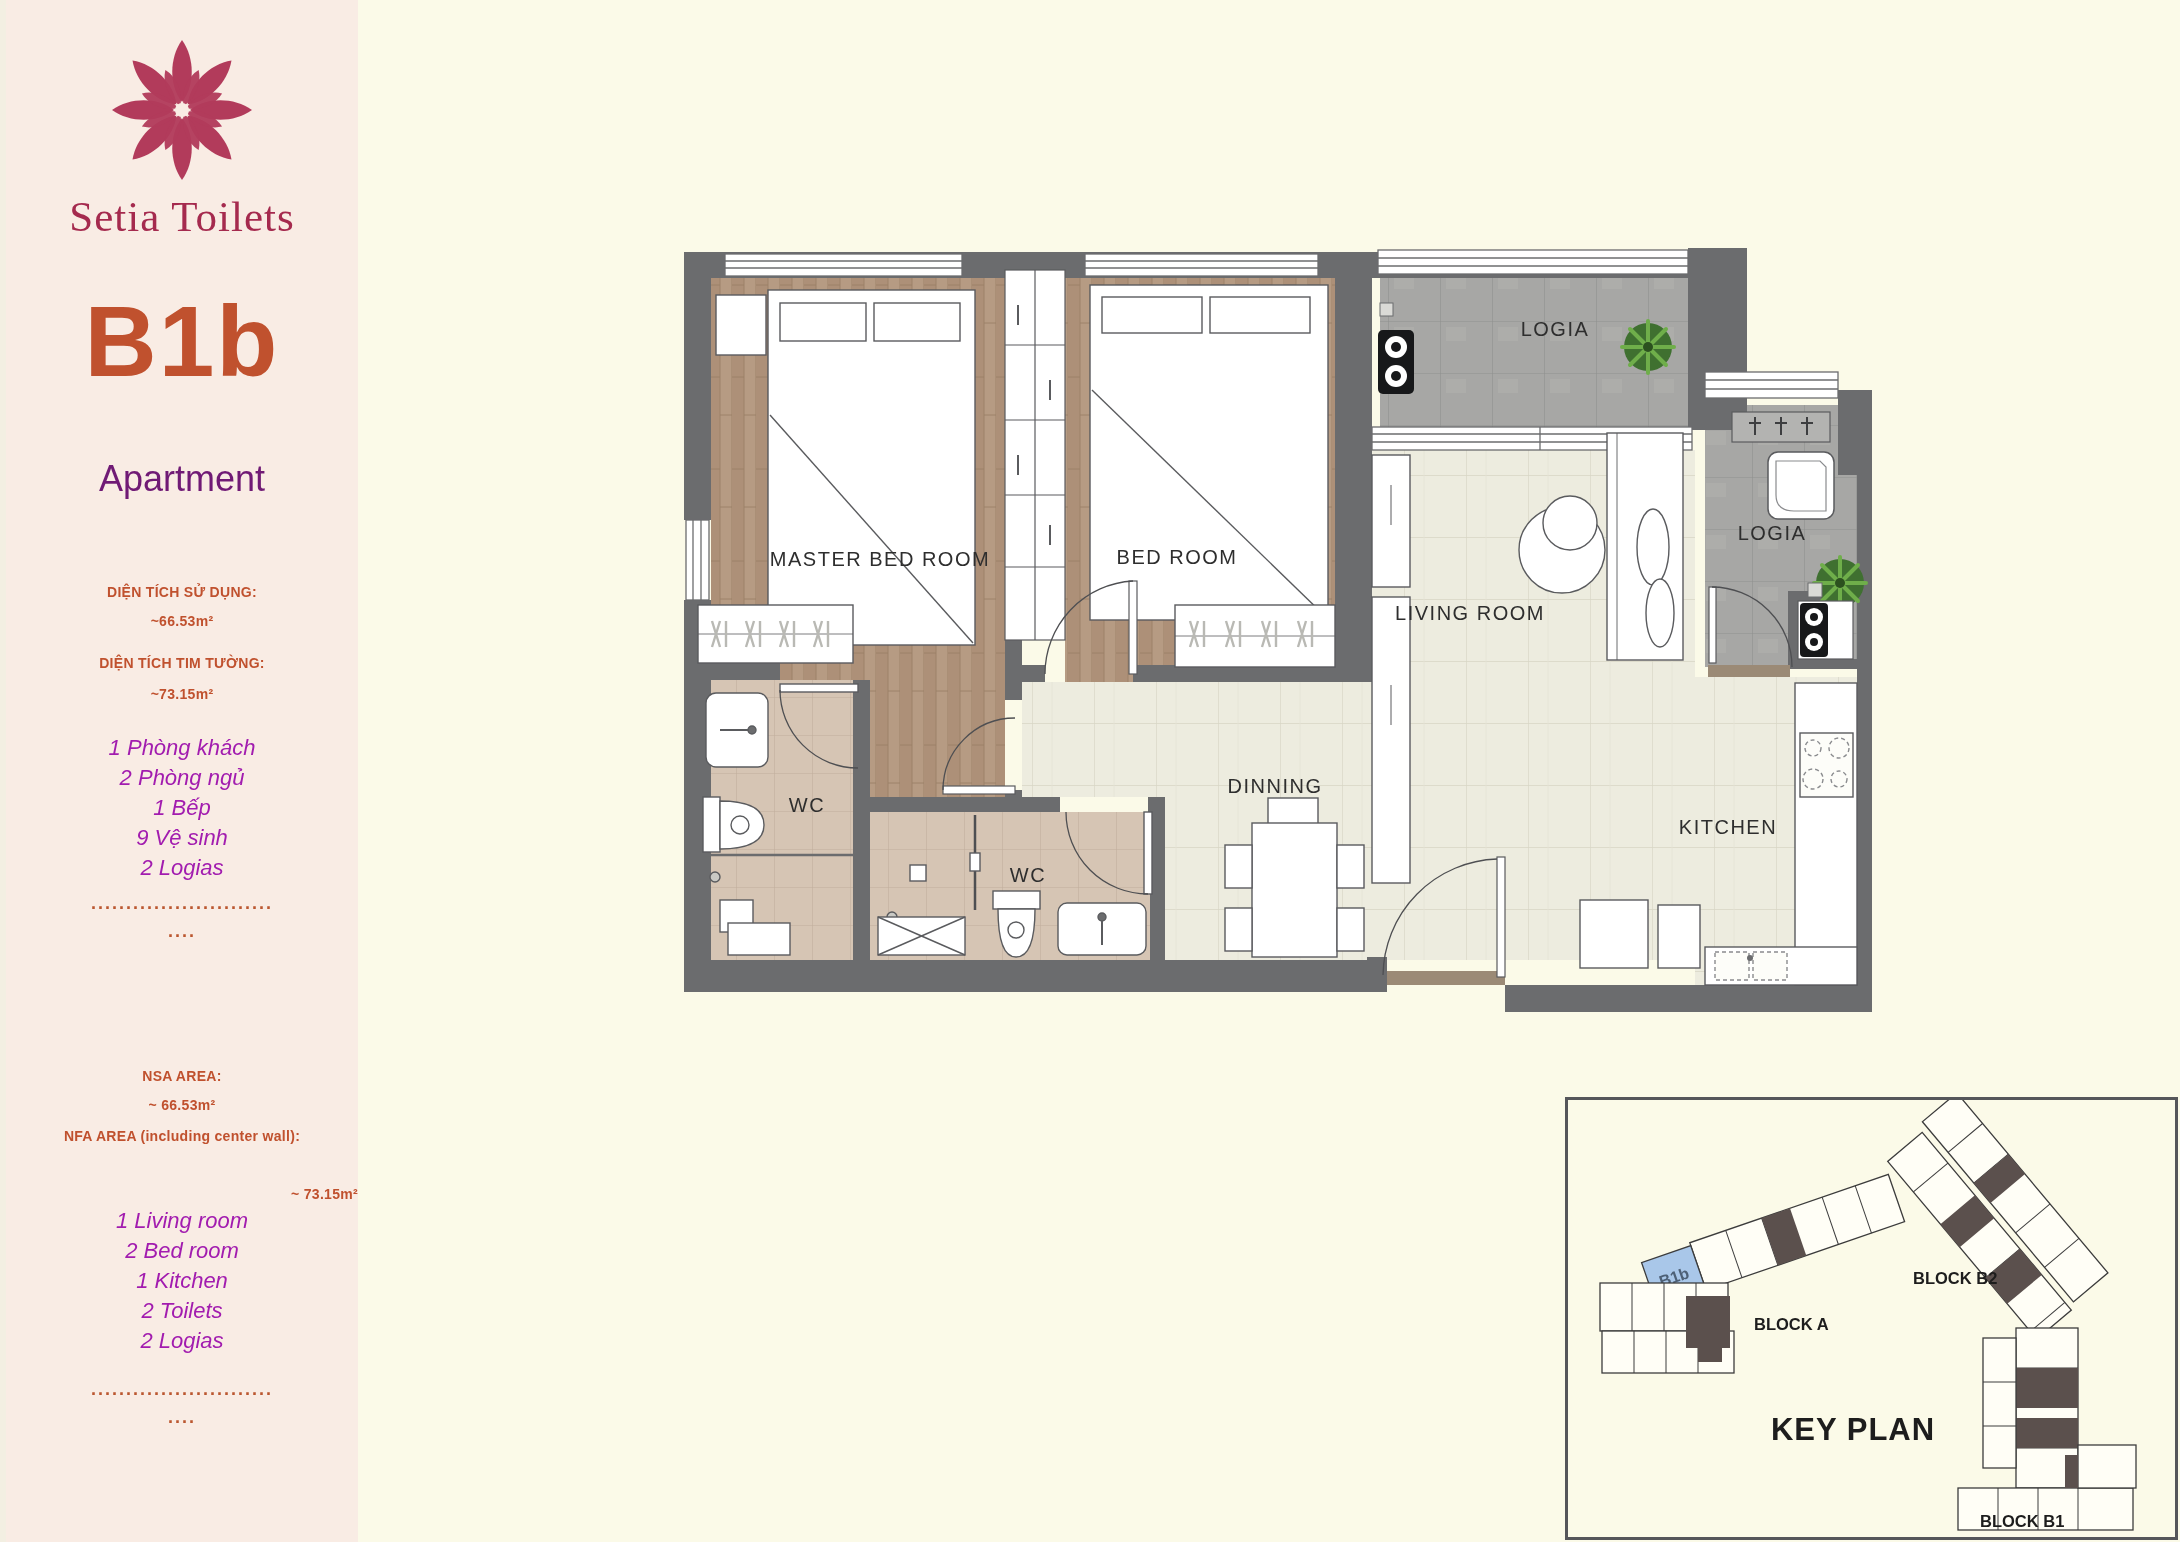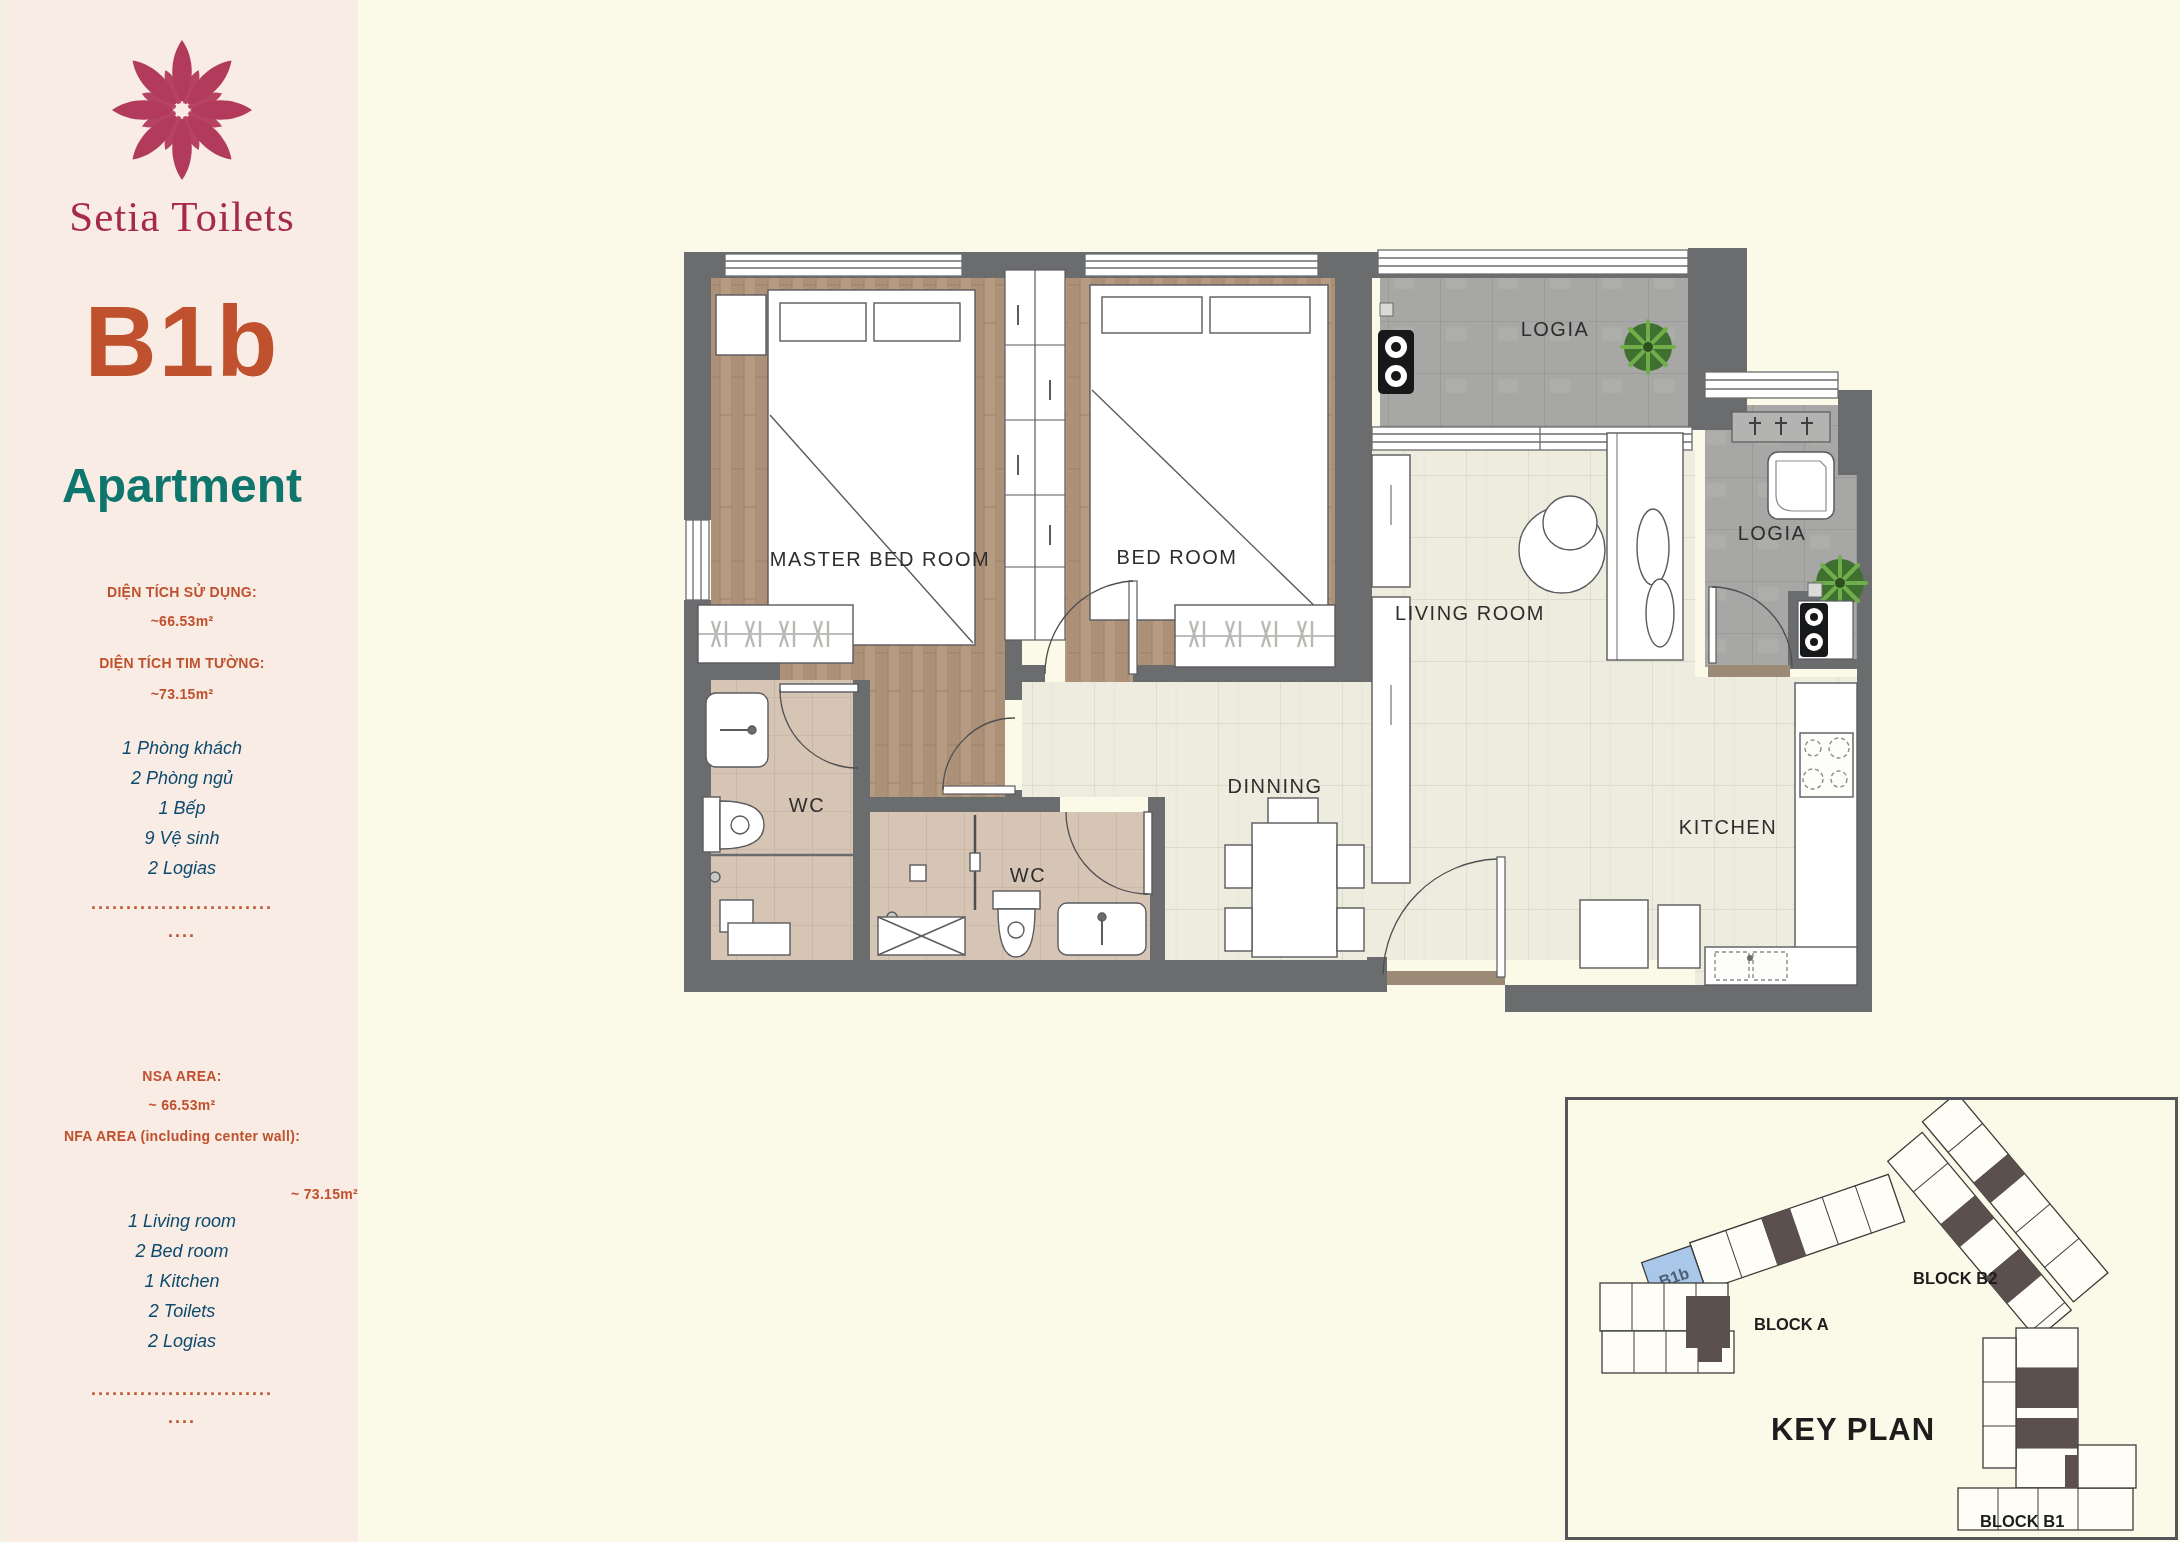--- a/index.html
+++ b/index.html
@@ -12,27 +12,27 @@
   }
   .page{position:absolute;inset:0;background:#fbfae8;}
   
   .sidebar{
     position:absolute;left:0;top:0;width:352px;height:1542px;
     background:#f9ece4;border-left:6px solid #f3efe2;
   }
   .sb{position:absolute;left:0;width:352px;text-align:center;}
   .brand-name{top:192px;font-family:"Liberation Serif",serif;font-size:43px;color:#a52a4e;letter-spacing:1px;}
   .unit-code{top:284px;font-size:100px;font-weight:bold;color:#c0512e;letter-spacing:2px;}
-  .unit-type{top:458px;font-size:48px;font-weight:bold;color:#0f766e;}
+  .unit-type{top:458px;font-size:36px;font-weight:normal;color:#701a75;}
   .vn-label-1{top:584px;}
   .vn-value-1{top:613px;}
   .vn-label-2{top:655px;}
   .vn-value-2{top:686px;}
   .sb-bold{font-size:14px;font-weight:bold;color:#c0512e;letter-spacing:.3px;}
-  .sb-italic{font-size:18px;font-style:italic;color:#0c4a6e;}
+  .sb-italic{font-size:22px;font-style:italic;color:#a21caf;}
   .vn-items{top:733px;}
   .sb-items div{line-height:30px;}
   .dots1{top:893px;}
   .dots2{top:921px;}
   .dots3{top:1379px;}
   .dots4{top:1407px;}
   .sb-dots{font-size:18px;font-weight:bold;color:#bb5730;letter-spacing:2px;}
   .nsa-label{top:1068px;}
   .nsa-value{top:1097px;text-align:center;}
   .nfa-label{top:1128px;}

